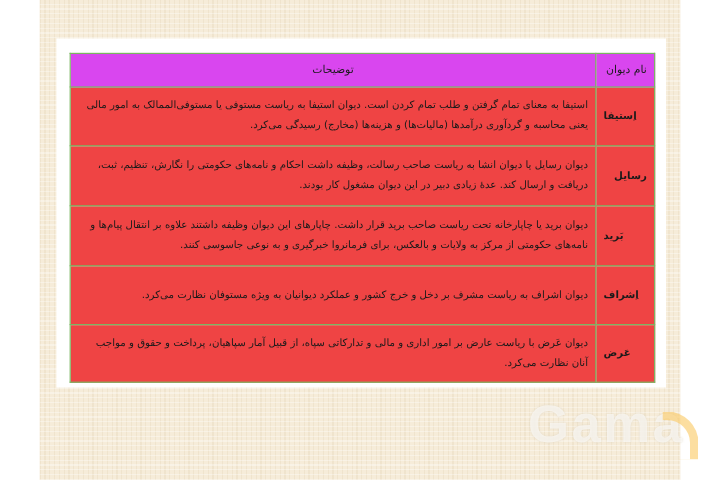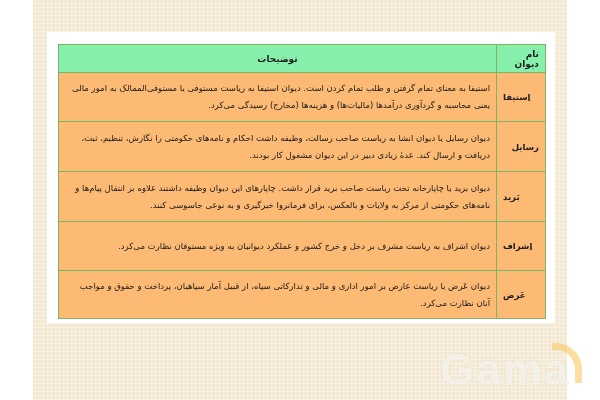--- a/index.html
+++ b/index.html
@@ -23,35 +23,35 @@
     position:absolute; left:58px; top:44px; width:488px;
     border-collapse:collapse; direction:rtl;
     table-layout:fixed;
   }
   table.divans th, table.divans td {
     border:1px solid #7bb662;
     padding:0 6px;
     vertical-align:middle;
   }
   table.divans thead th {
-    background:#86efac; height:27px;
-    font-size:9px; font-weight:bold; color:#1a1a1a;
+    background:#d946ef; height:27px;
+    font-size:9px; font-weight:normal; color:#1a1a1a;
   }
   th.col-name { width:36px; text-align:right; }
   th.col-desc { text-align:center; }
-  table.divans tbody td { background:#fdba74; font-size:8.5px; color:#1a1a1a; }
+  table.divans tbody td { background:#ef4444; font-size:8.5px; color:#1a1a1a; }
   td.name { text-align:left; font-weight:bold; font-size:9px; }
   td.desc { text-align:right; line-height:17px; }
   tr.r1 td { height:48px; }
   tr.r2 td { height:49px;padding-left:16px; }
   tr.r3 td { height:49px; }
   tr.r4 td { height:48px; }
   tr.r5 td { height:47px; }
   .watermark {
-    position:absolute; left:440px; top:345px;
+    position:absolute; left:440px; top:329px;
     font-family:"Liberation Sans", sans-serif;
     font-size:44px; font-weight:bold; letter-spacing:2px;
     color:rgba(255,255,255,0.6);
     text-shadow:0 0 2px rgba(220,210,190,0.7);
   }
   .watermark-arc {
     position:absolute; left:552px; top:343px; width:30px; height:40px;
     border-right:7px solid rgba(250,205,110,0.65);
     border-top:7px solid rgba(250,205,110,0.65);
     border-radius:0 26px 0 0;

